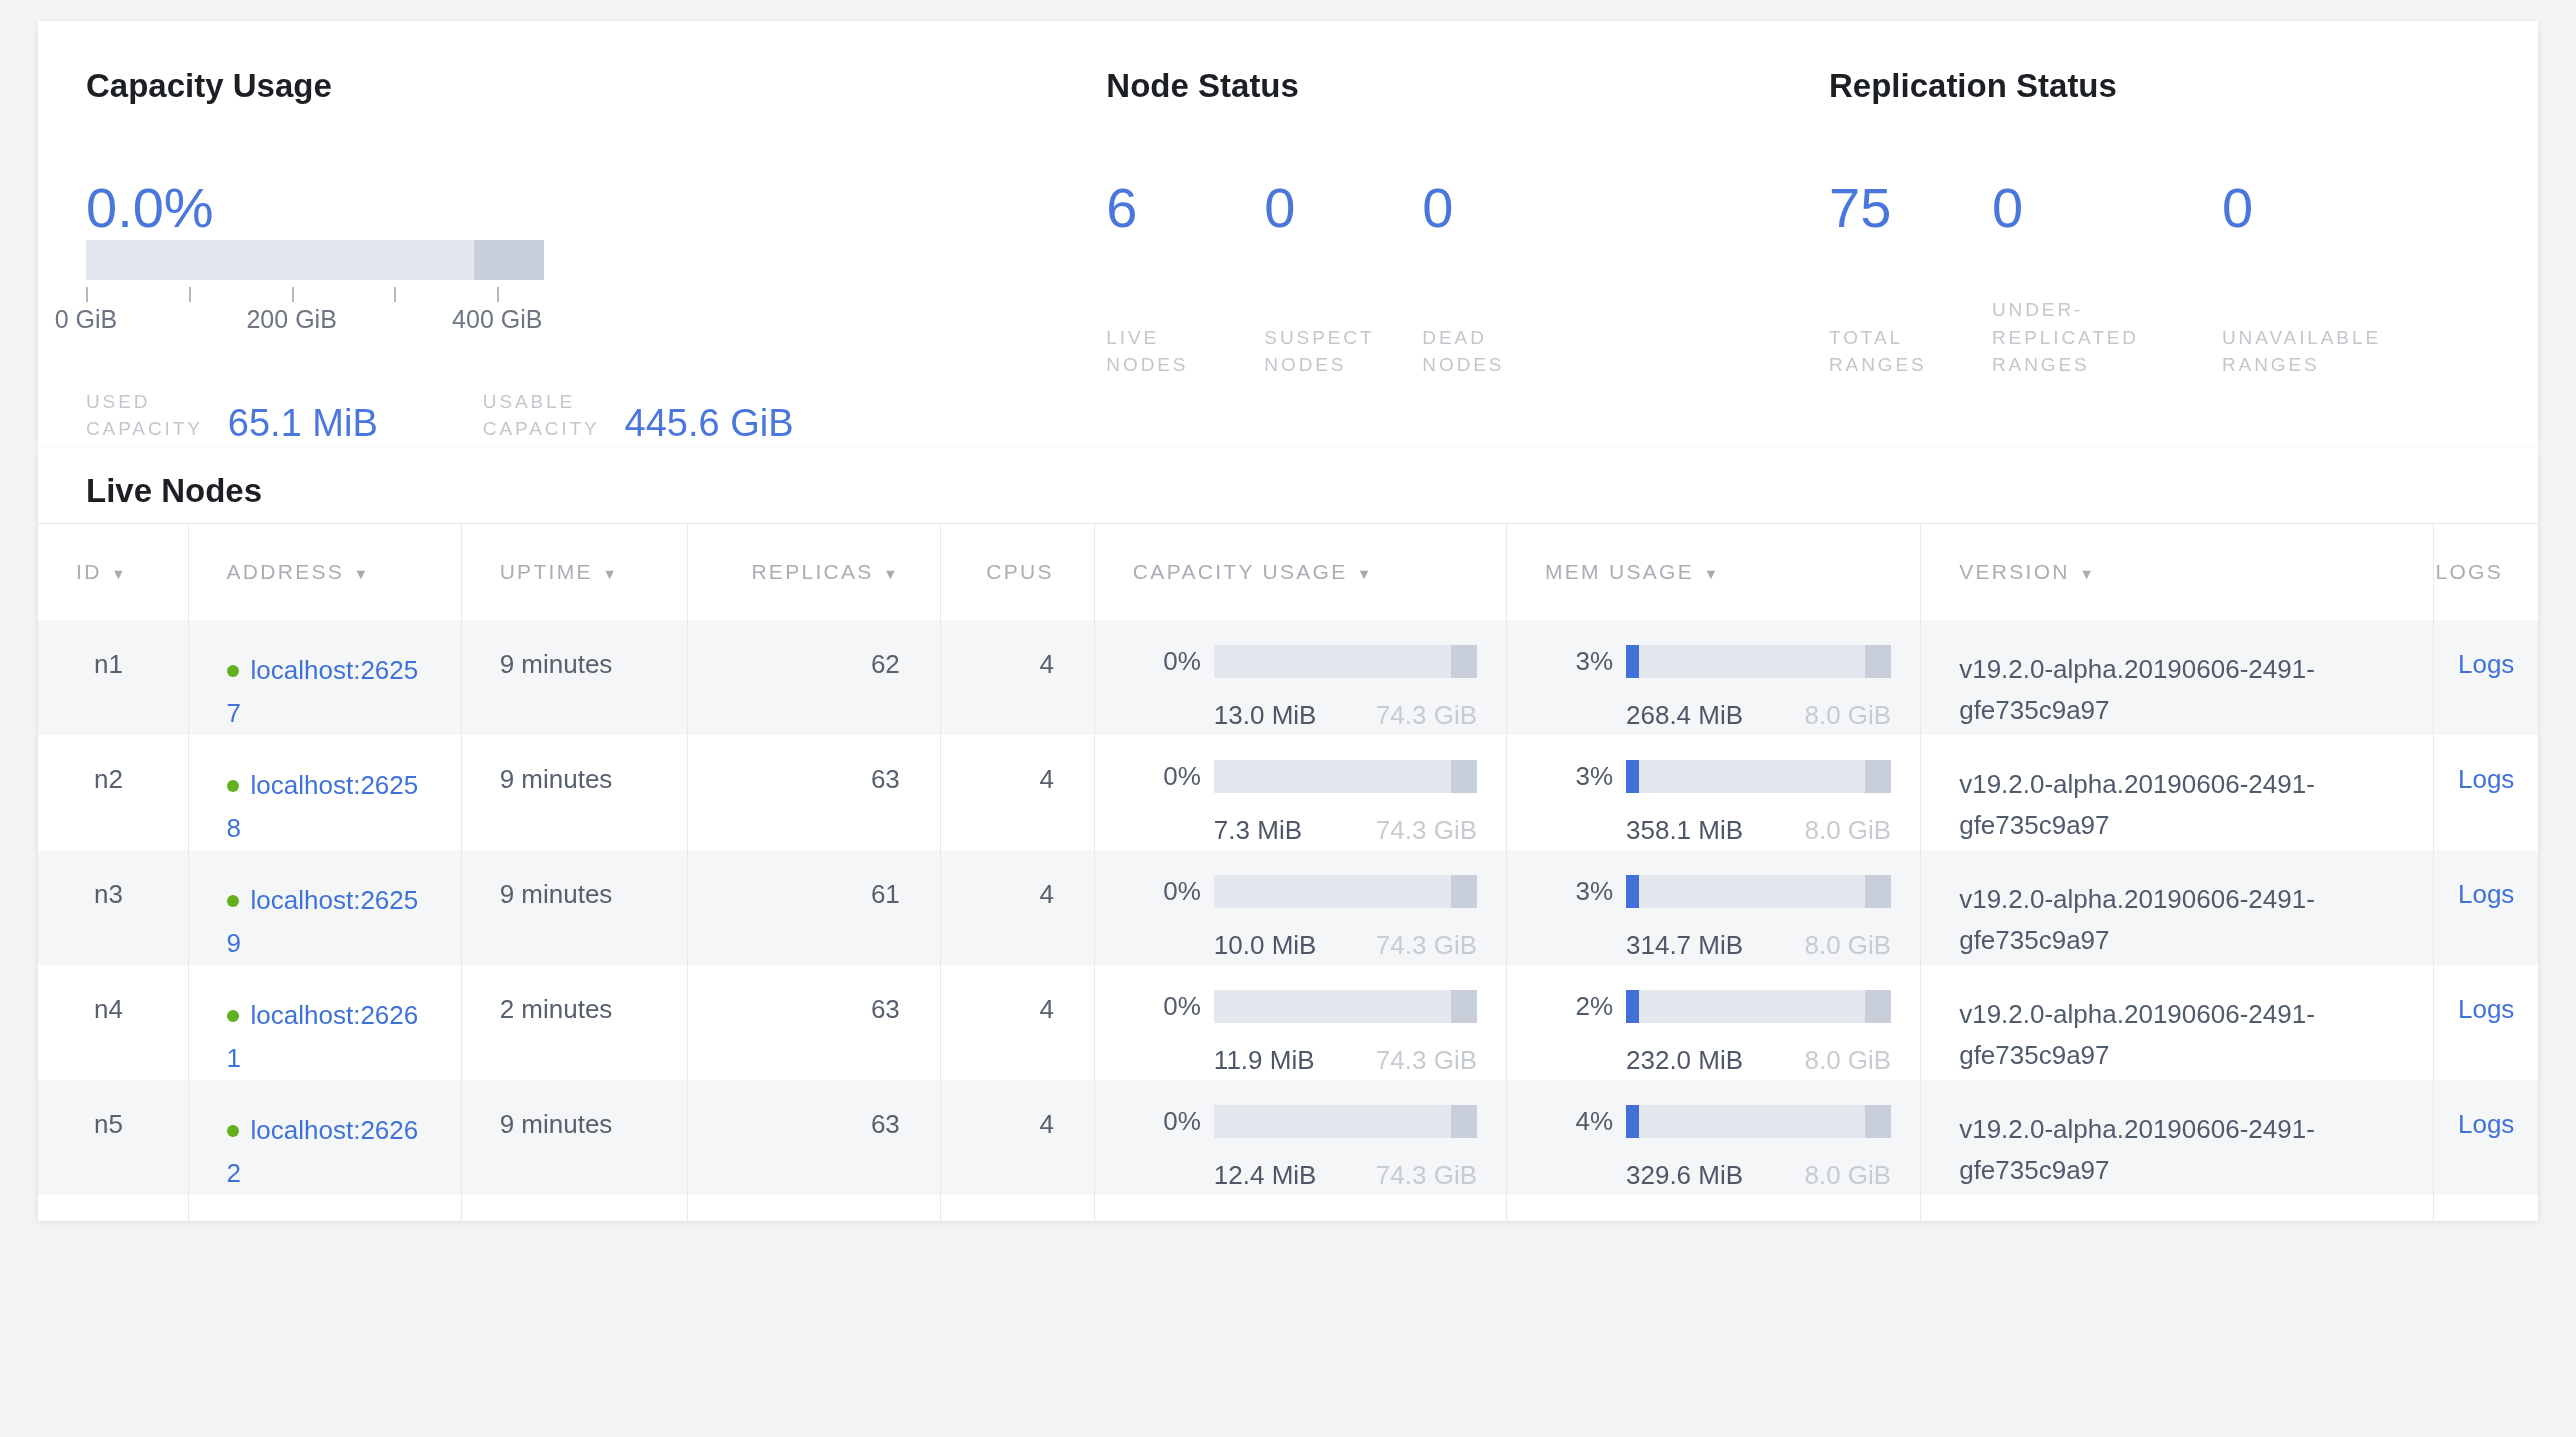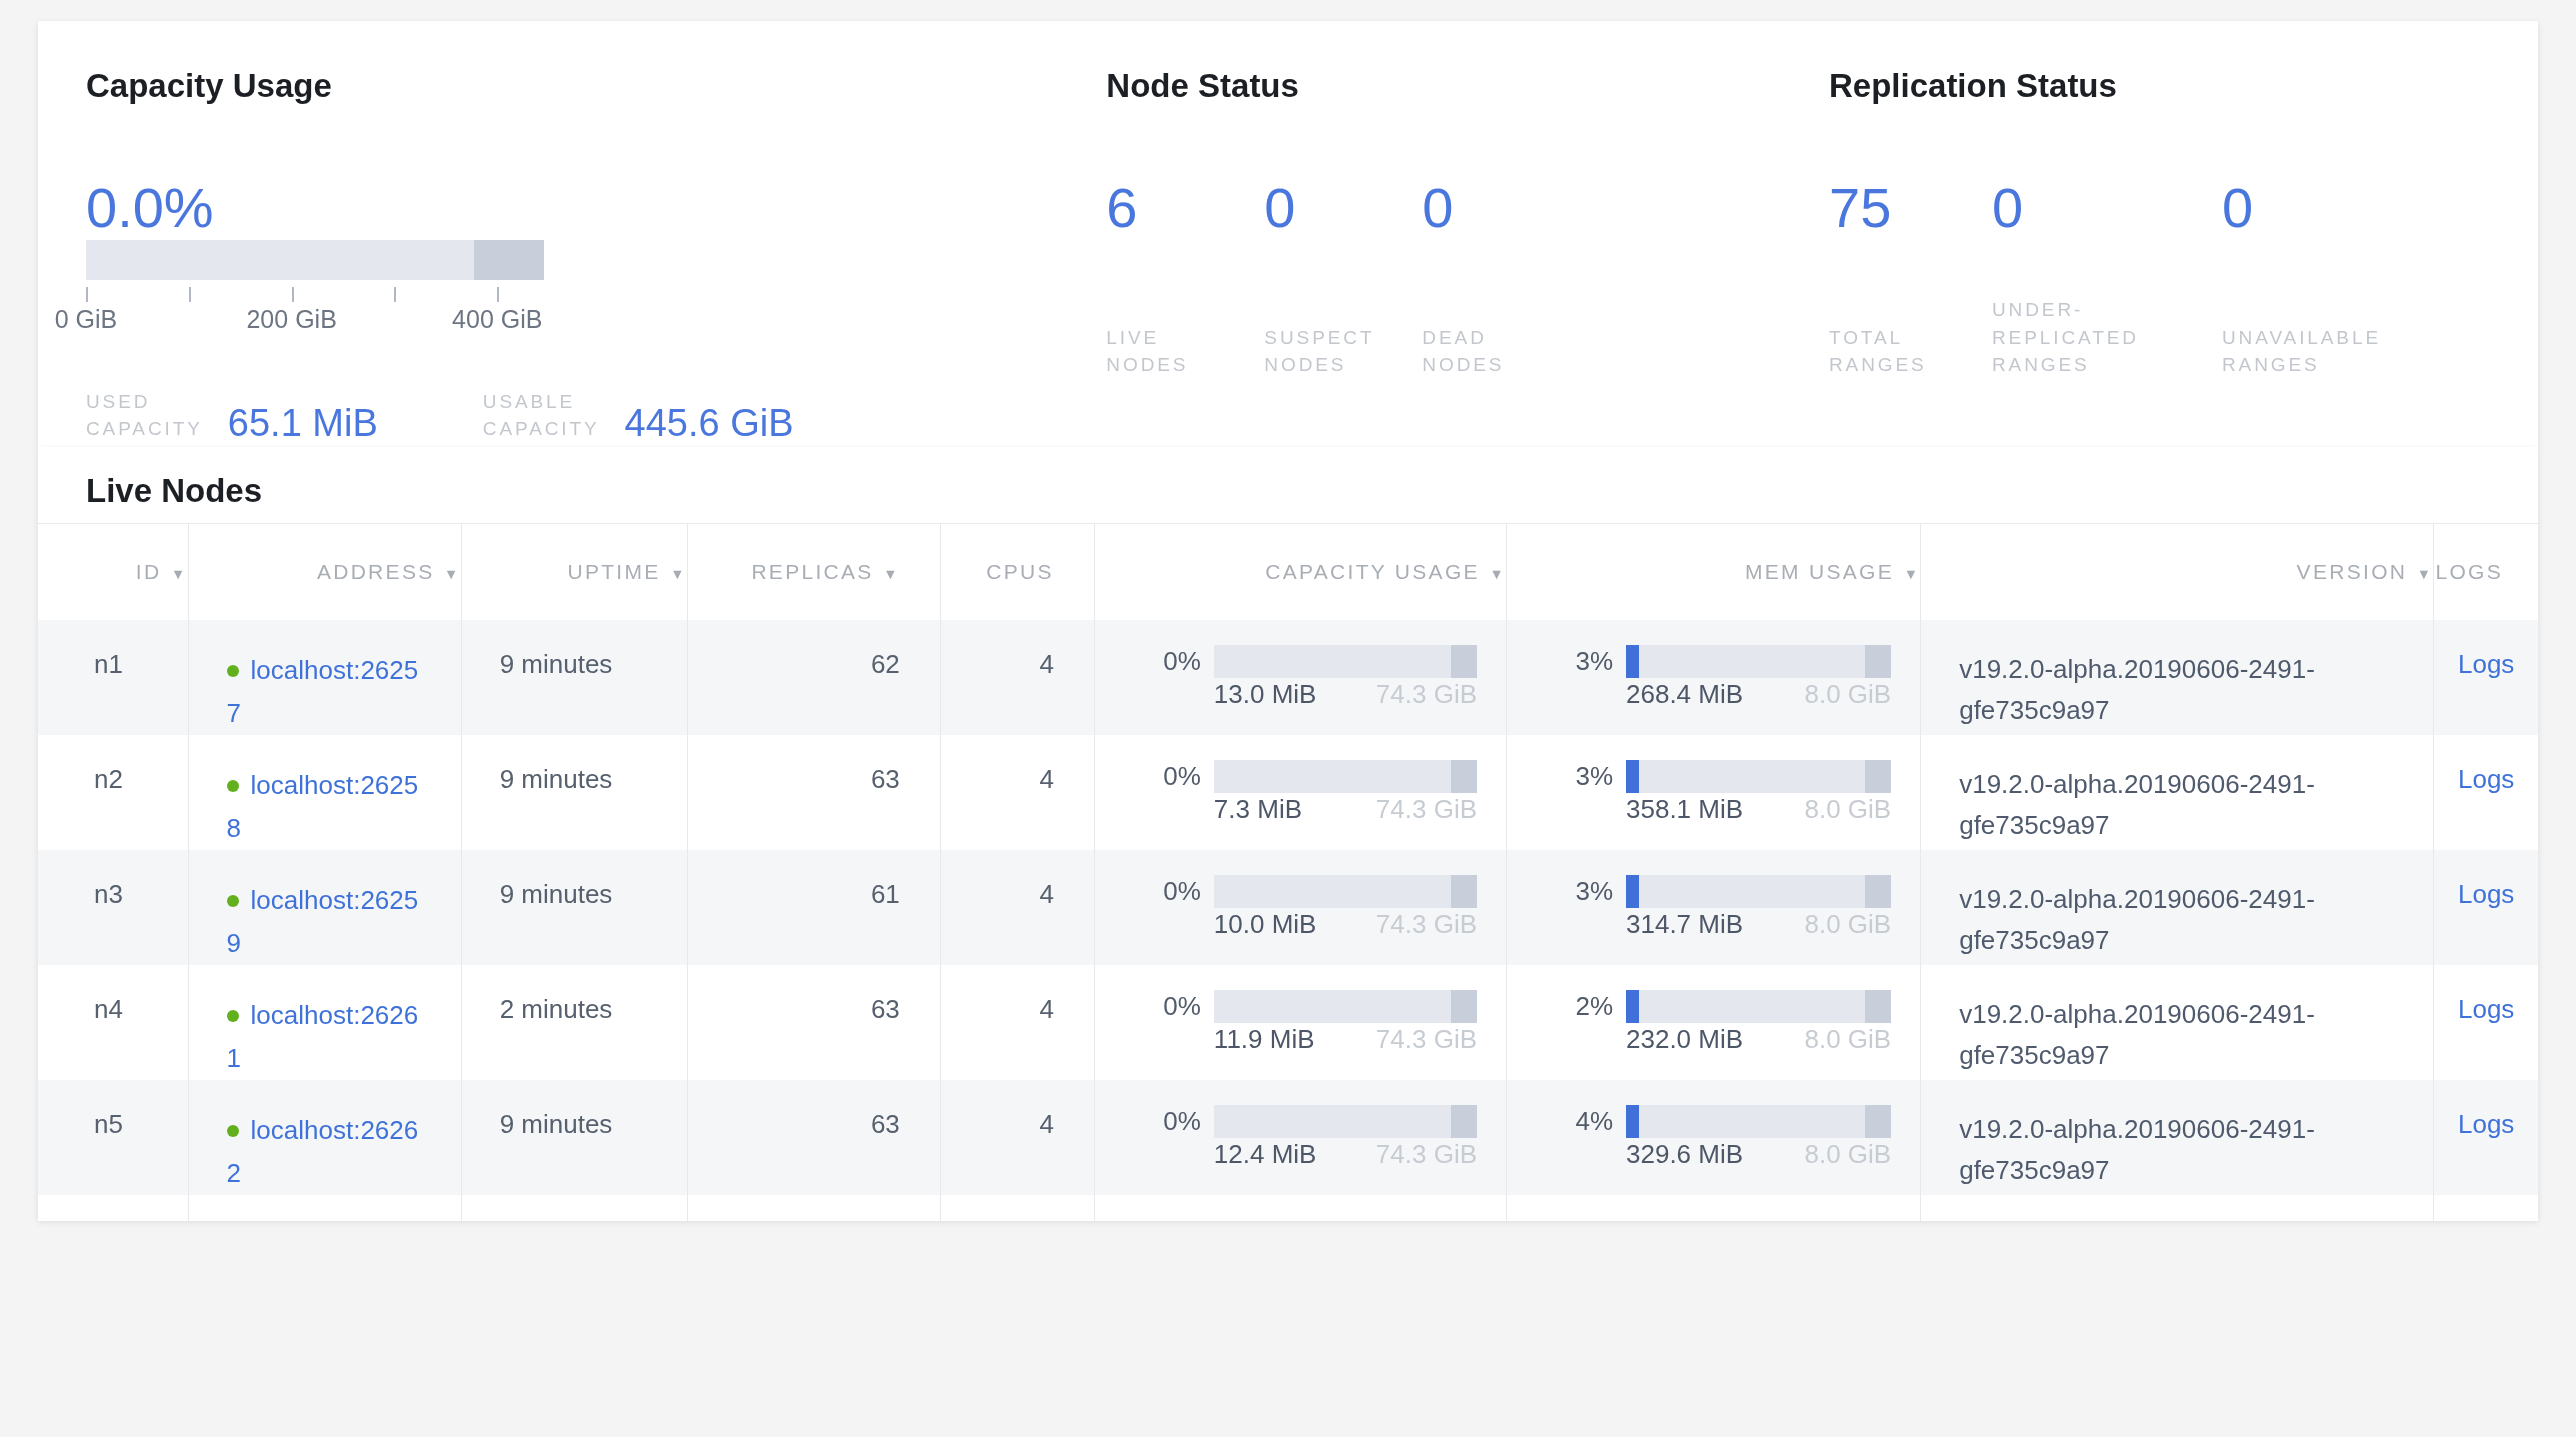--- a/index.html
+++ b/index.html
@@ -79,21 +79,21 @@
 
   .table-card { padding-bottom:0; }
   .live-nodes-head { padding:25px 48px 13.4px 48px; }
 
   table.nodes { width:100%; border-collapse:collapse; table-layout:fixed; }
   table.nodes th, table.nodes td { border-left:1px solid #e7e9ed; vertical-align:top; }
   table.nodes th:first-child, table.nodes td:first-child { border-left:none; }
   thead th {
     height:96px; vertical-align:middle !important;
     font-size:21px; font-weight:400; letter-spacing:2.3px; color:#a9aeb5;
-    text-align:right; padding-left:38px; white-space:nowrap;
+    text-align:left; padding-left:38px; white-space:nowrap;
     border-top:1px solid #e7e9ed;
   }
   thead th.num { text-align:right; padding-right:40px; padding-left:8px; }
   thead th.ctr { text-align:right; padding-right:35px; padding-left:0; }
   .sort-caret { font-size:14.4px; color:#a7acb4; margin-left:9.6px; }
 
   tbody tr { height:115px; }
   tbody tr.alt { background:#f5f6f8; }
   tbody td { font-size:26px; color:#57606e; padding-top:29px; }
   td.c-id { padding-left:56px; }
@@ -106,21 +106,21 @@
   a.blue-link { color:#3f72d9; text-decoration:none; cursor:pointer; }
   td.c-uptime { padding-left:38px; }
   td.c-replicas, td.c-cpus { text-align:right; padding-right:40px; }
 
   td.c-usage { padding:25px 29px 0 29px; }
   .usage-top { display:flex; align-items:center; }
   .usage-top .pct { width:77px; text-align:right; margin-right:13.4px; color:#525b69; }
   .cell-bar { position:relative; flex:1; height:33px; background:#e4e7ee; }
   .cell-bar .reserved { position:absolute; right:0; top:0; bottom:0; width:10%; background:#c9cedb; }
   .cell-bar .fill { position:absolute; left:0; top:0; bottom:0; width:0; background:#4170d8; }
-  .usage-bottom { display:flex; justify-content:space-between; margin-left:90px; margin-top:1px; }
+  .usage-bottom { display:flex; justify-content:space-between; margin-left:90px; margin-top:22px; }
   .usage-bottom .used { color:#4e5768; }
   .usage-bottom .total { color:#c7ccd3; }
 
   td.c-version { padding-left:38px; padding-right:67px; color:#4f5a6d; line-height:1.6; overflow-wrap:break-word; }
   td.c-logs { text-align:center; }
 
   .partial-row { display:flex; height:26px; background:#fff; }
   .partial-row div { border-left:1px solid #e7e9ed; height:100%; }
   .partial-row div:first-child { border-left:none; }
 </style>

